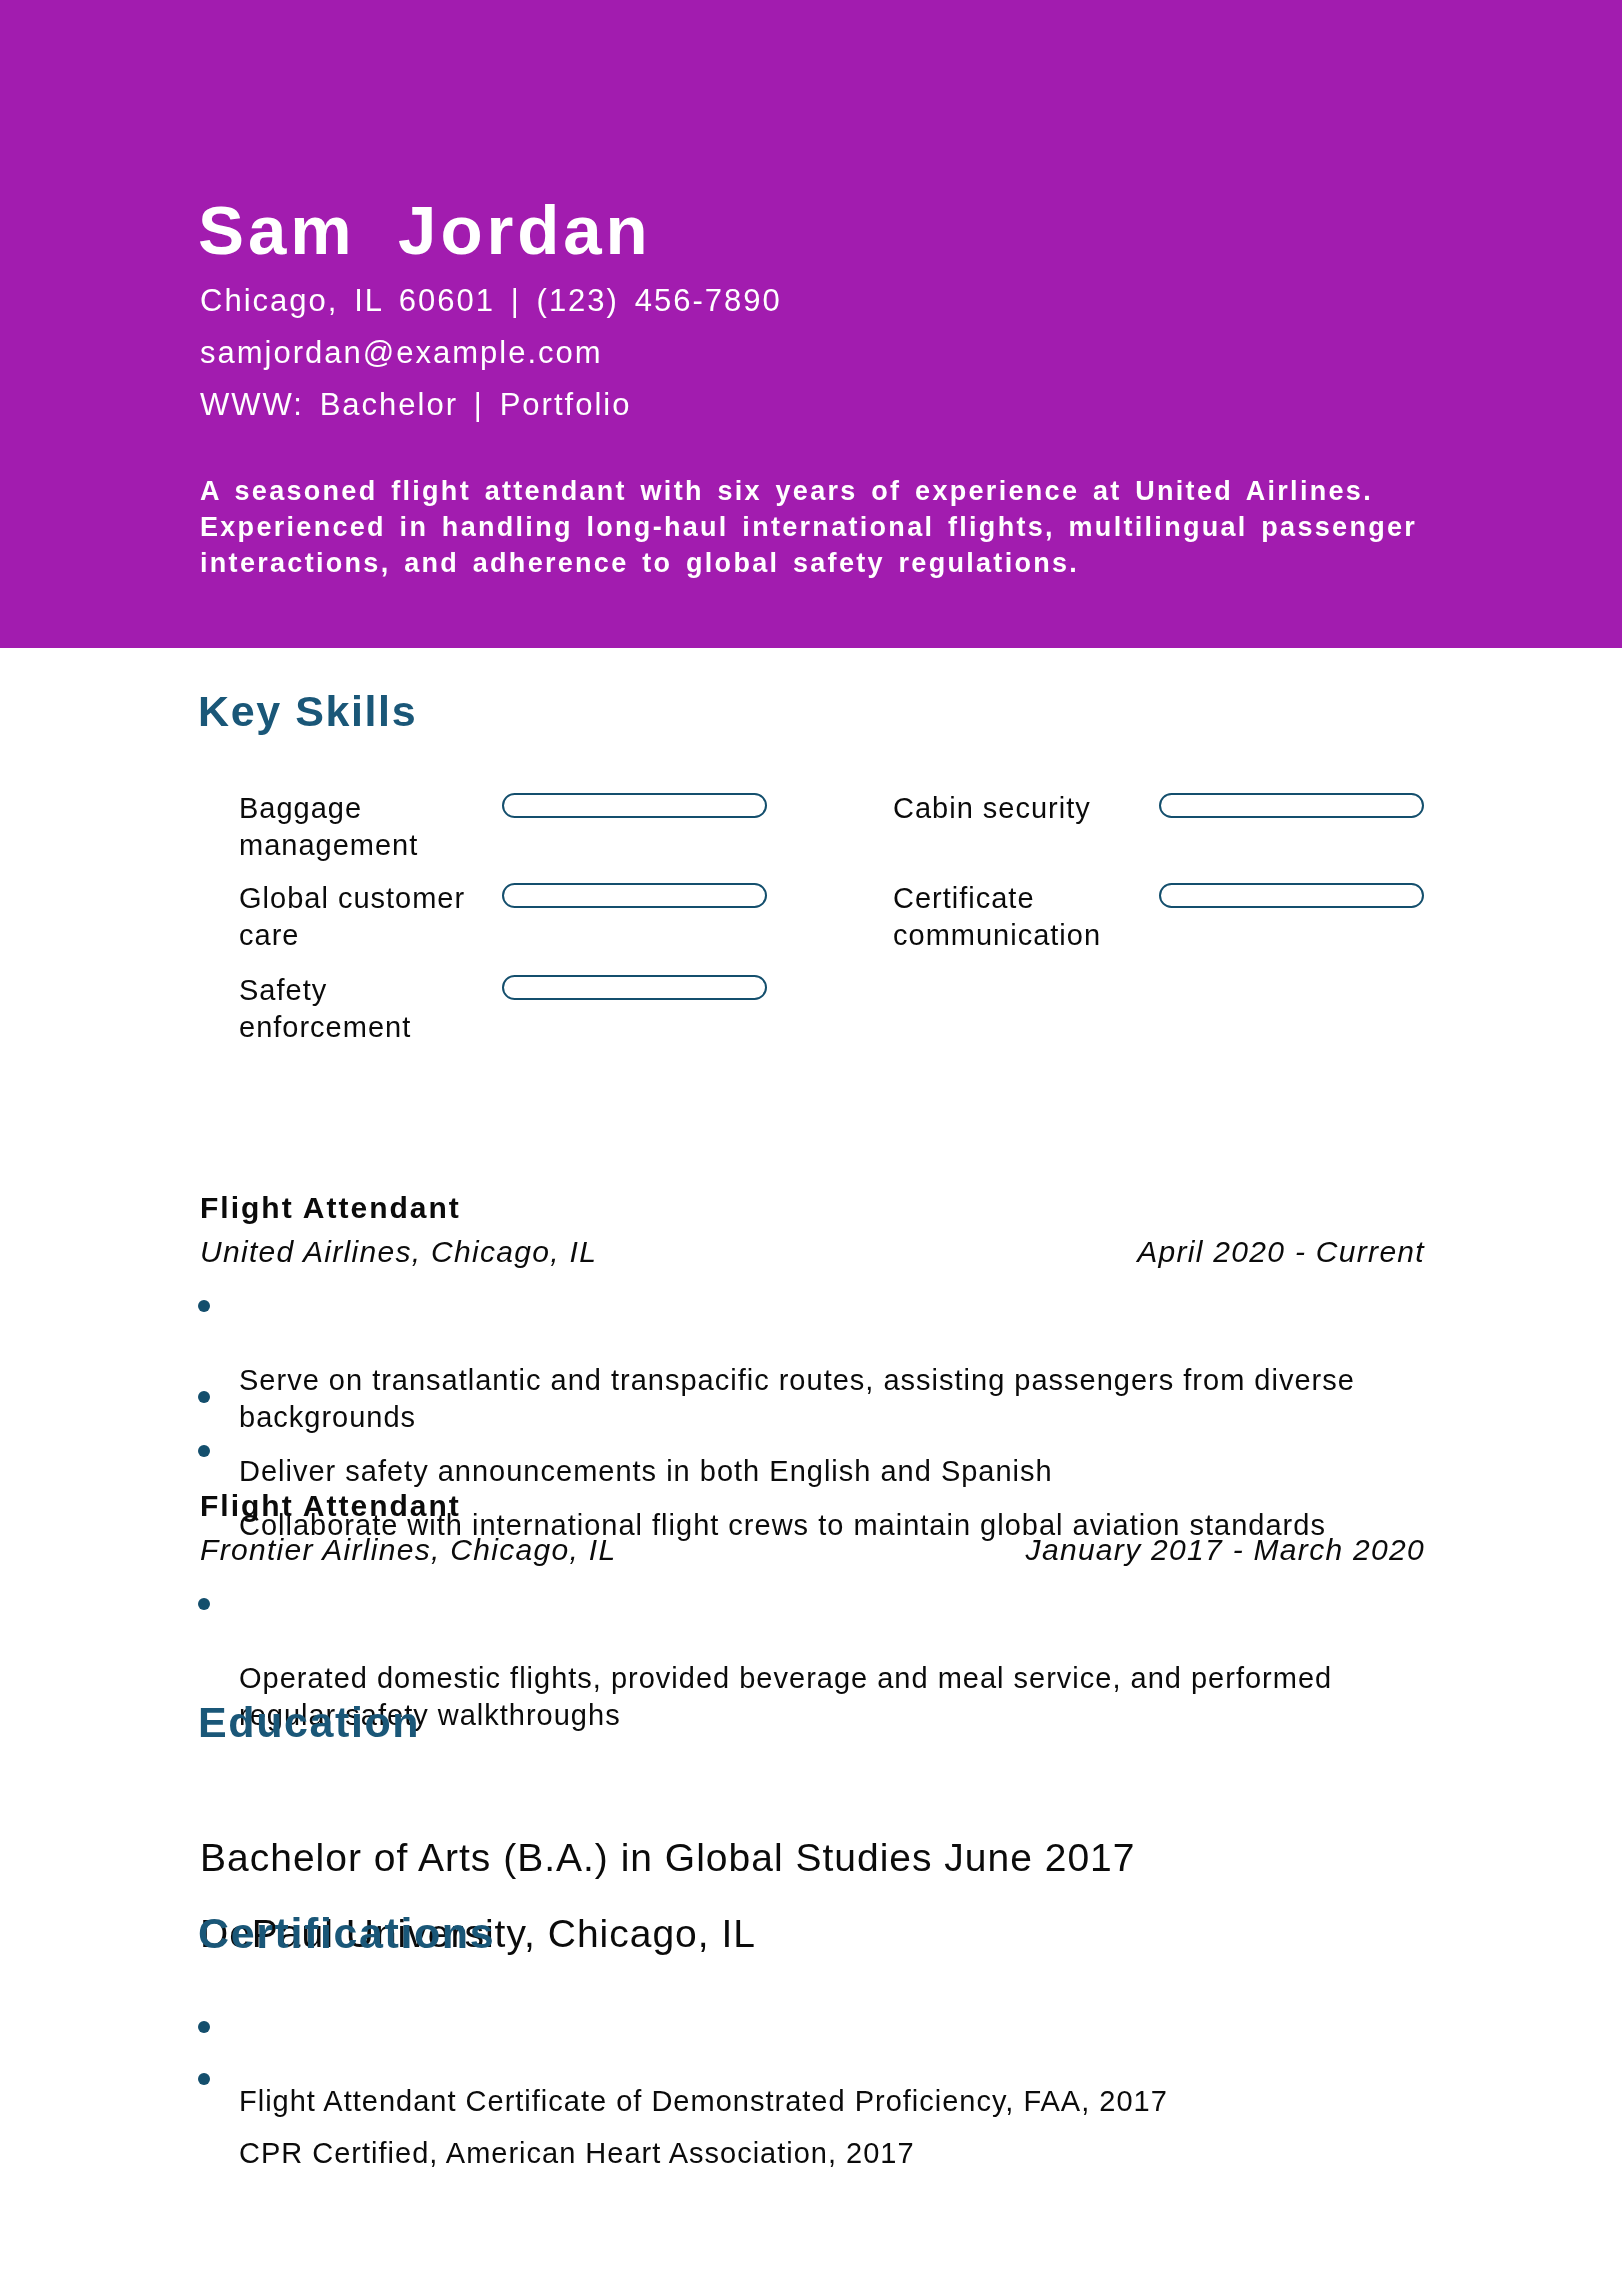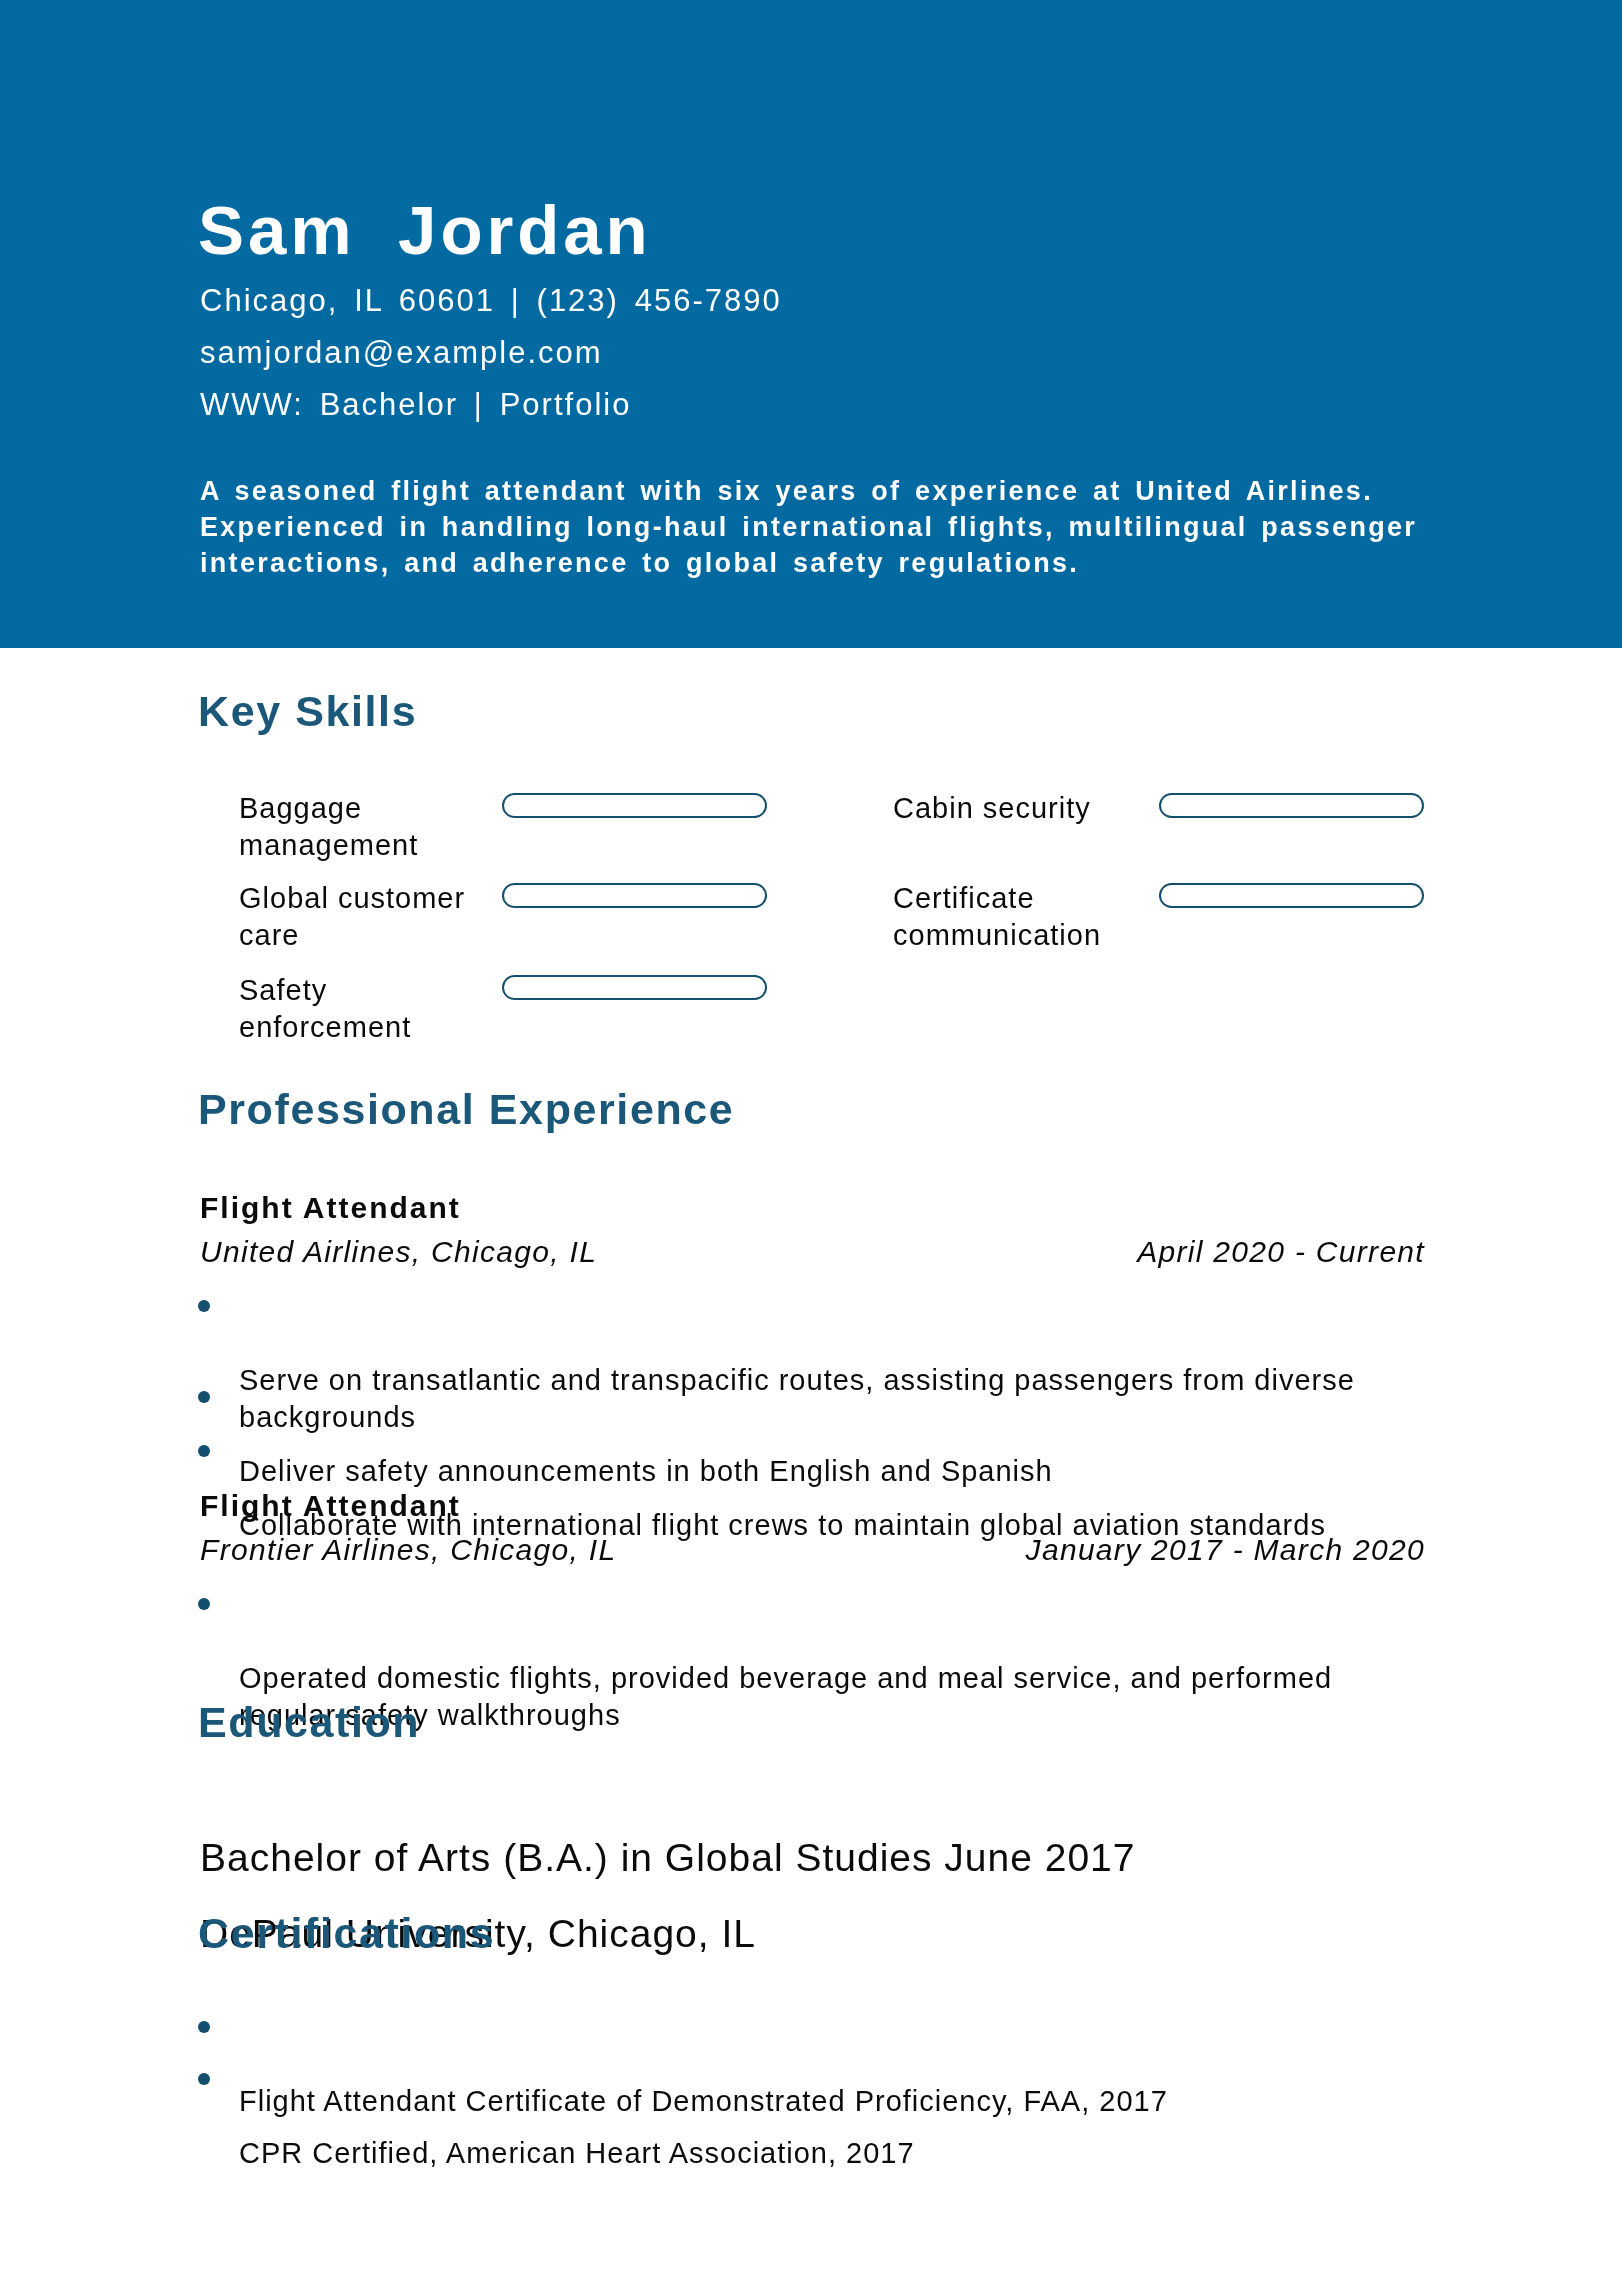--- a/index.html
+++ b/index.html
@@ -9,21 +9,21 @@
     background:#ffffff;
     font-family:"Liberation Sans", sans-serif;
     color:#0b0b0b;
     overflow:hidden;
   }
 
   
   .header-band {
     position:absolute; top:0; left:0;
     width:1622px; height:648px;
-    background:#0369a1;
+    background:#a21caf;
     color:#ffffff;
   }
   .person-name {
     position:absolute; left:198px; top:196px;
     font-size:69px; font-weight:bold; line-height:1;
     letter-spacing:3.9px; word-spacing:19.6px; color:#ffffff;
   }
   .contact-block {
     position:absolute; left:200px; top:275px;
     font-size:31px; line-height:52px; letter-spacing:2px; word-spacing:5.2px;
@@ -126,21 +126,20 @@
     <span class="skill-label">Certificate
 communication</span>
     <span class="bar-track"><span class="bar-fill" style="width: 40%;"></span></span>
   </div>
   <div class="skill" style="left:199px; top:972px;">
     <span class="skill-label">Safety
 enforcement</span>
     <span class="bar-track"><span class="bar-fill" style="width: 20%;"></span></span>
   </div>
 
-  <div class="section-heading" style="top:1088px;">Professional Experience</div>
 
   <div class="job-title" style="top:1193px;">Flight Attendant</div>
   <div class="job-meta" style="top:1237px;">
     <span>United Airlines, Chicago, IL</span>
     <span>April 2020 - Current</span>
   </div>
   <div class="bullet-item" style="top:1288px;">
     <span class="bullet-dot"></span>
     <span>Serve on transatlantic and transpacific routes, assisting passengers from diverse
 backgrounds</span>

